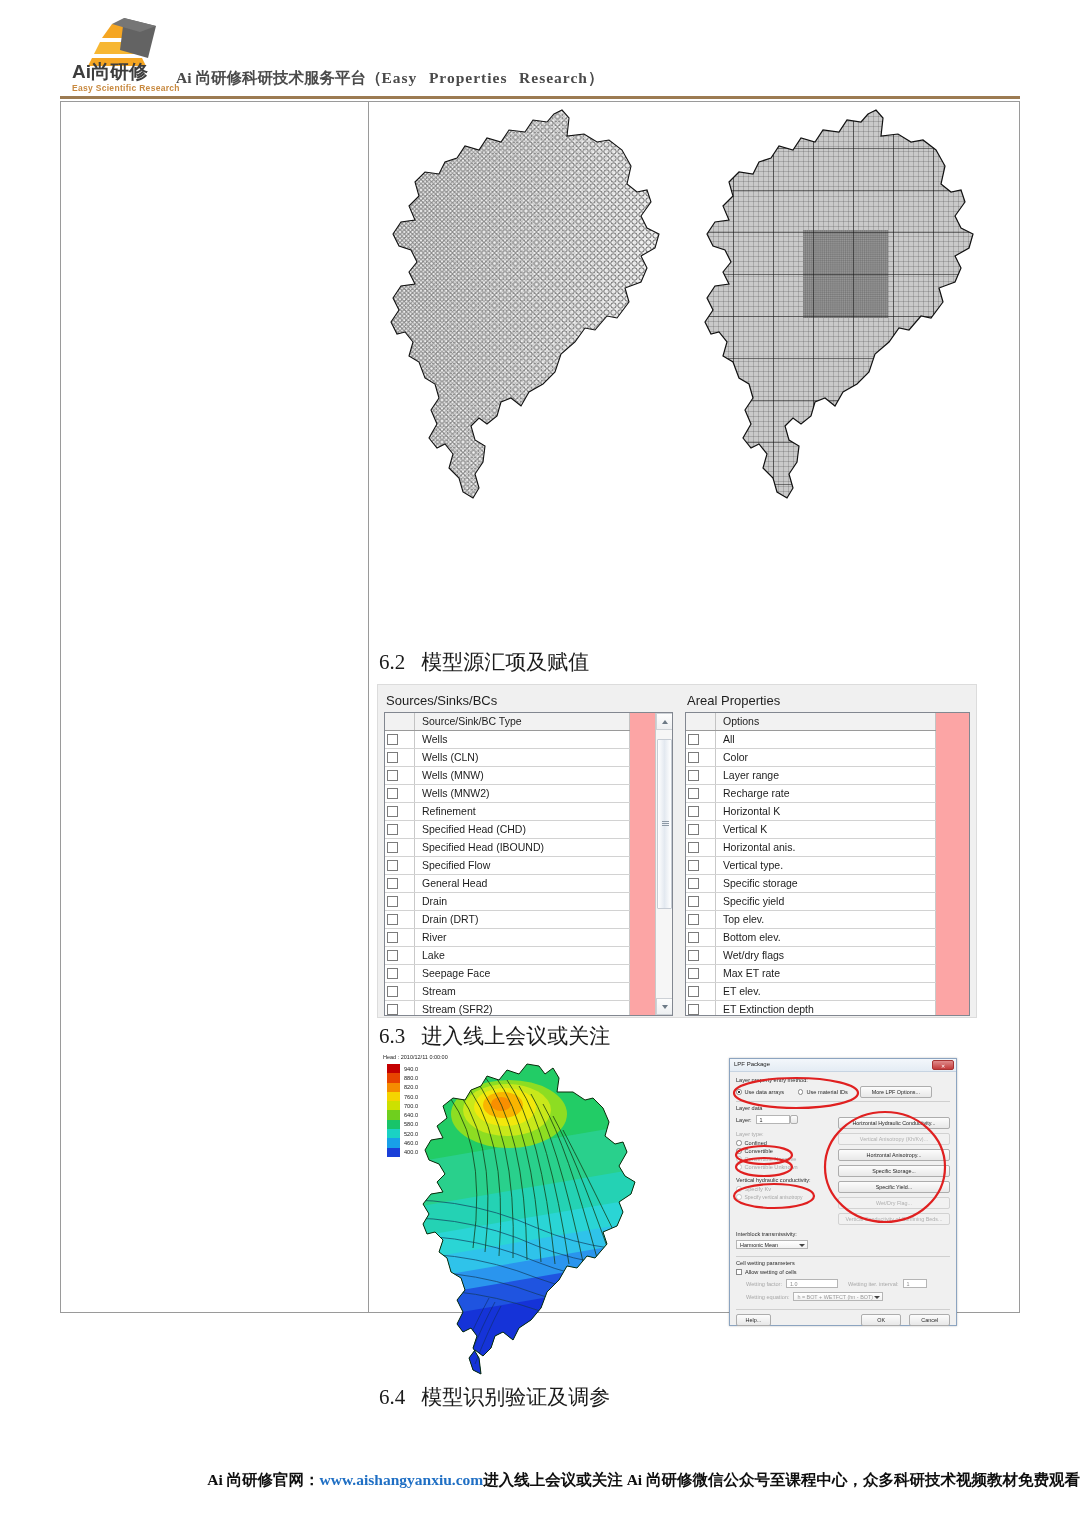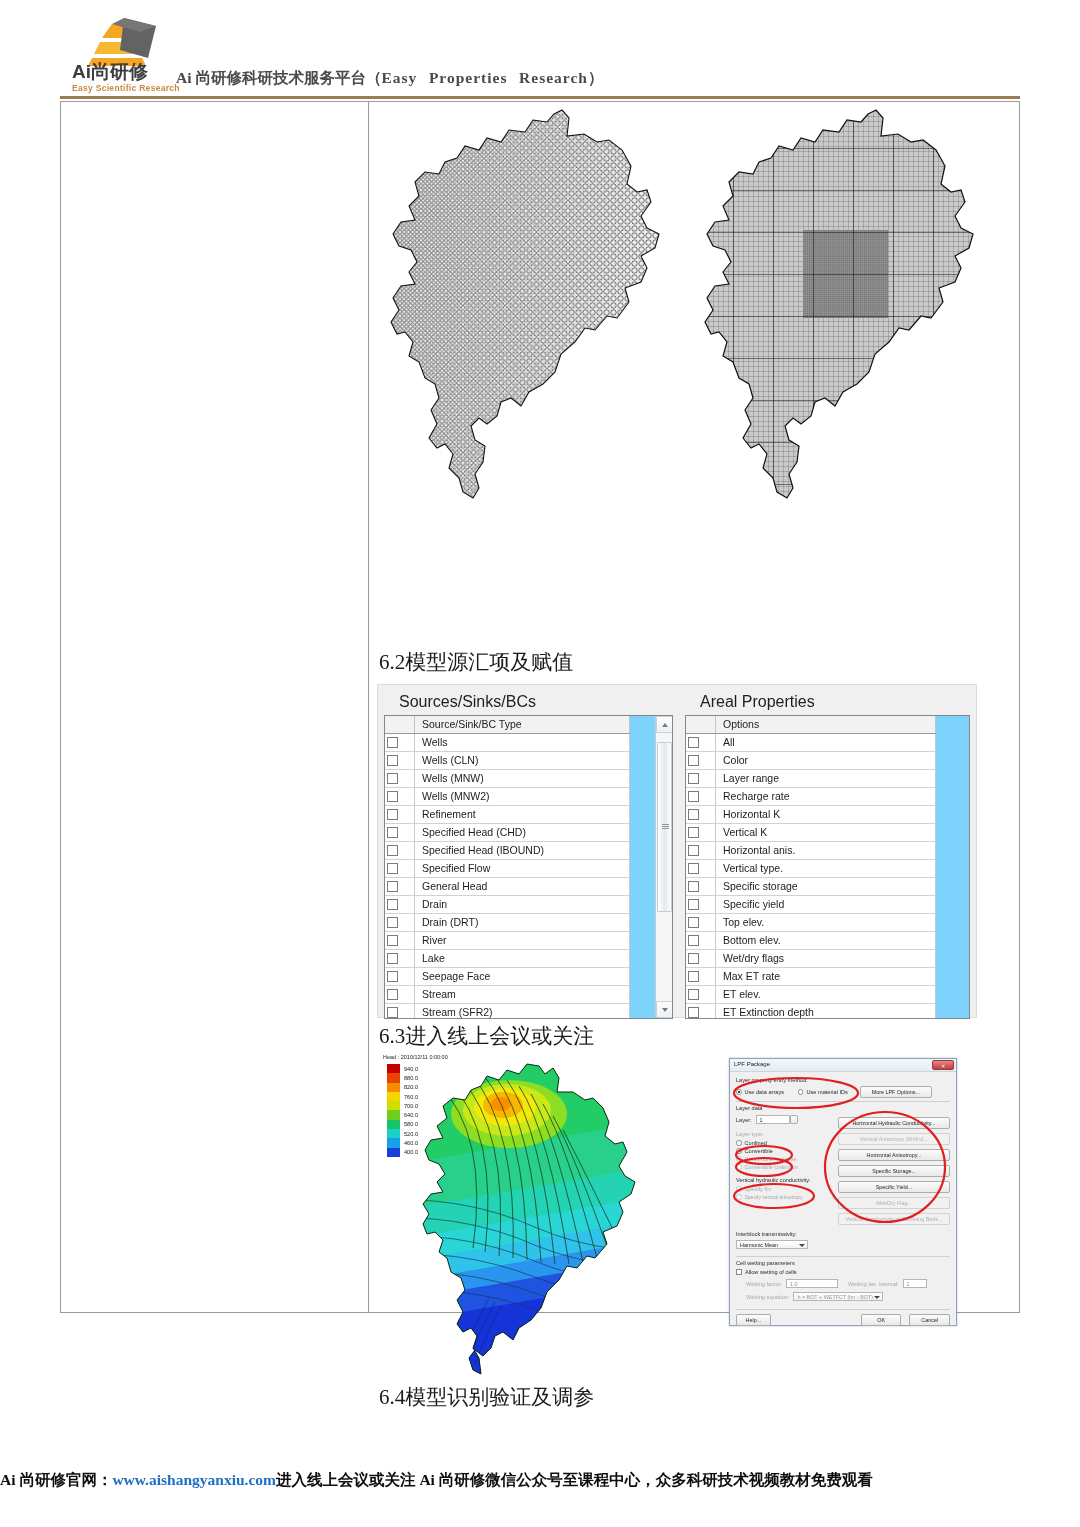--- a/index.html
+++ b/index.html
@@ -55,42 +55,42 @@
   #mesh-voronoi { left:2px; }
   #mesh-grid    { left:316px; }
   .mesh-fig svg { display:block; width:100%; height:100%; }
 
   
   .sec-heading {
     position:absolute; left:10px;
     font-family:"Liberation Serif", serif;
     font-size:21px; color:#1b1b1b; white-space:nowrap;
   }
-  .sec-heading .num { font-family:"Liberation Serif", serif; margin-right:0; }
+  .sec-heading .num { font-family:"Liberation Serif", serif; margin-right:16px; }
   #sec-62 { top:546px; }
   #sec-63 { top:920px; }
   #sec-64 { top:1281px; }
 
   
   #gms-panel {
     position:absolute; left:8px; top:582px; width:600px; height:334px;
     background:#f0f0f0; border:1px solid #dcdcdc;
     font-family:"Liberation Sans", sans-serif;
     display:flex;
   }
   .gms-group { position:relative; height:100%; padding:8px 6px 4px 6px; }
   #grp-sources { width:302px; }
   #grp-areal   { width:298px; }
   .grp-title {
-    font-size:16px; color:#1e1e1e; margin:0 0 4px 15px;
+    font-size:13px; color:#1e1e1e; margin:0 0 4px 2px;
     font-family:"Liberation Sans", sans-serif;
   }
   .grid-wrap {
     position:relative; width:100%; height:304px;
-    border:1px solid #828790; background:#7dd3fc; overflow:hidden;
+    border:1px solid #828790; background:#fca5a5; overflow:hidden;
   }
   .grid-inner { position:absolute; left:0; top:0; }
   .g-head {
     display:flex; height:18px; background:#f2f2f2;
     border-bottom:1px solid #9a9a9a;
   }
   .g-head .cb-col { width:30px; border-right:1px solid #c3c3c3; }
   .g-head .lbl-col {
     flex:1; font-size:10.5px; color:#1c1c1c;
     padding:2px 0 0 7px; border-right:1px solid #c3c3c3;
@@ -205,21 +205,22 @@
   .lpf-select .caret {
     position:absolute; right:2px; top:3px; width:0; height:0;
     border-left:3px solid transparent; border-right:3px solid transparent;
     border-top:3px solid #444;
   }
   .annot-ellipse { position:absolute; pointer-events:none; }
 
   
   #footer {
     position:absolute; left:0; top:1470px; width:1080px; height:32px;
-    text-align:left;
+    text-align:right;
+    padding-left:28px;
   }
   #footer-text {
     font-family:"Liberation Serif", serif;
     font-size:15.5px; font-weight:bold; color:#0e0e0e; white-space:nowrap;
   }
   #footer-url { color:#1f6fc4; }
 </style>
 </head>
 <body>
 

